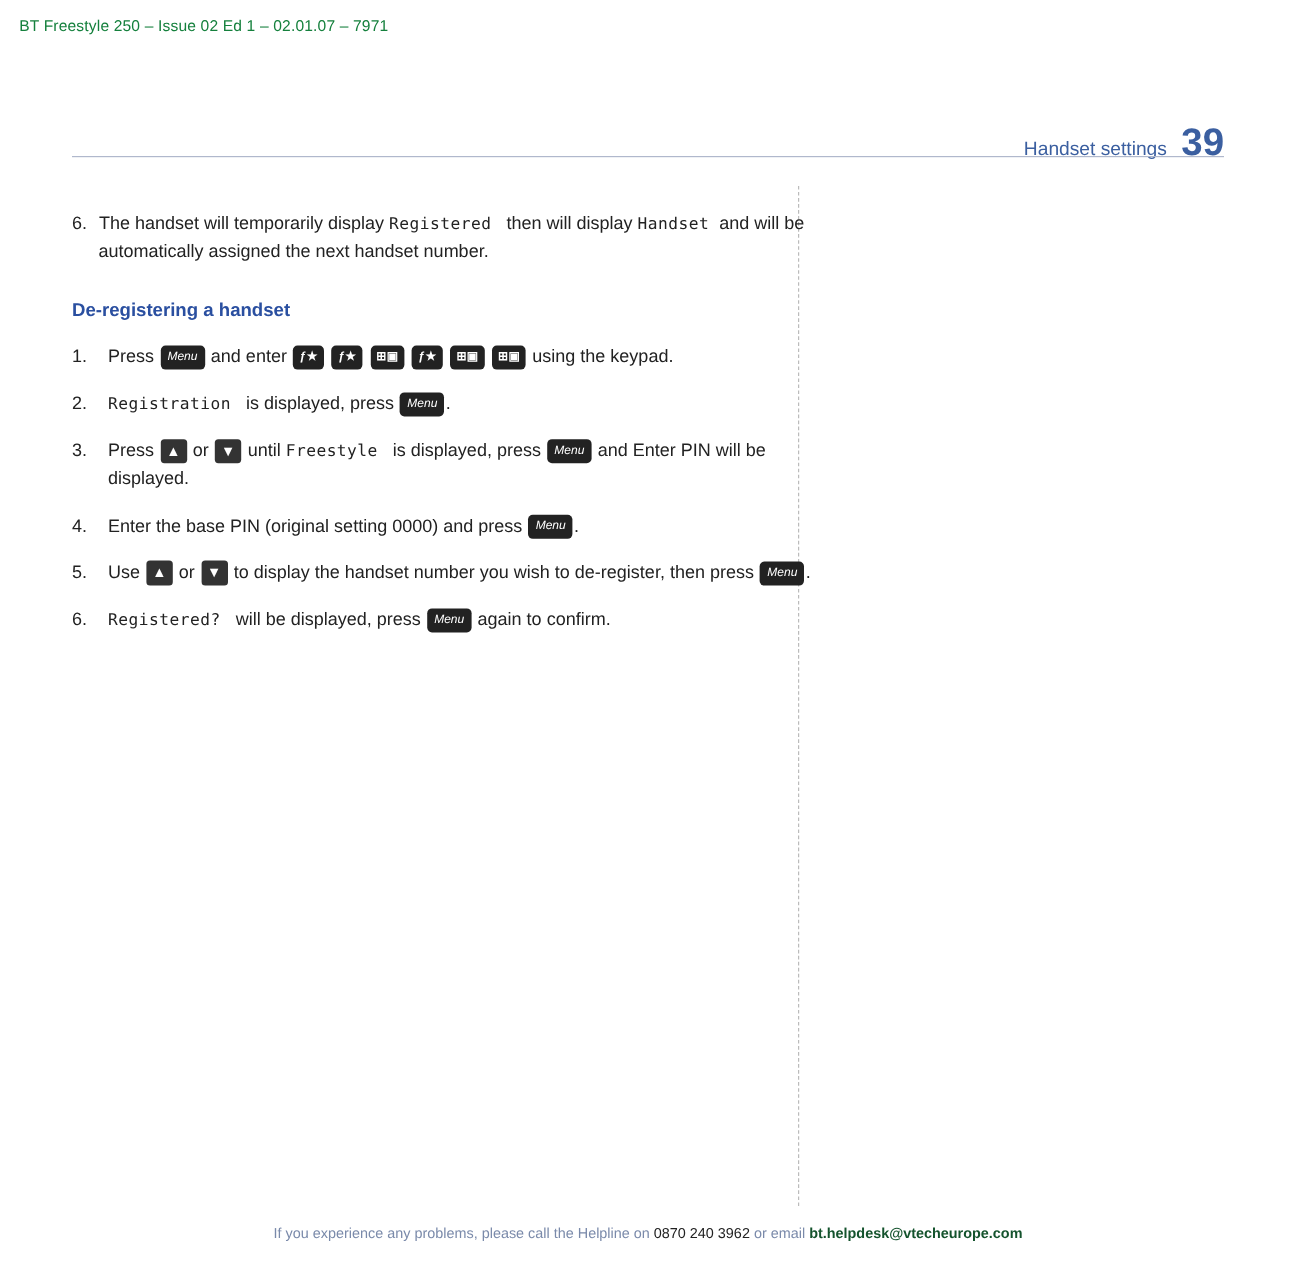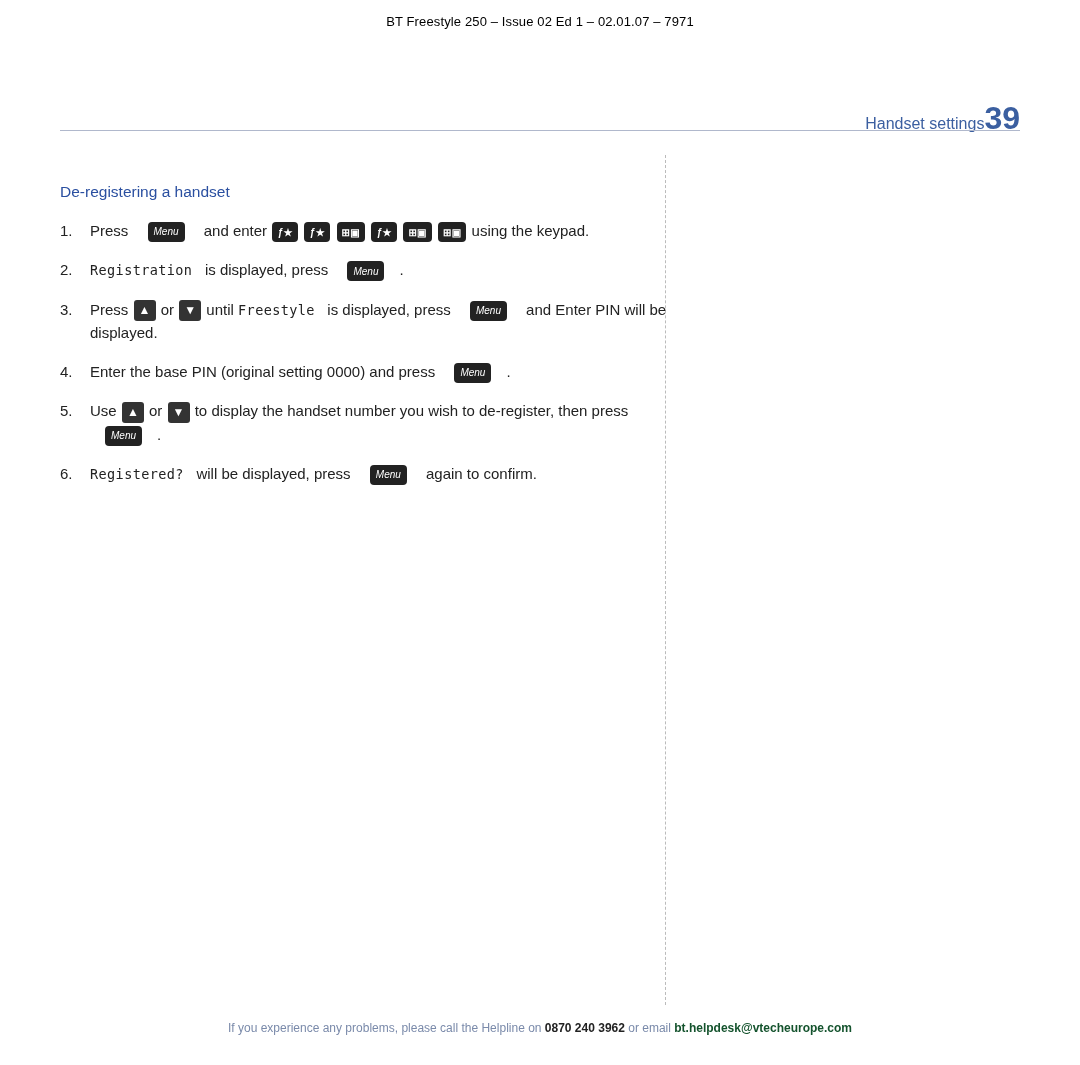--- a/index.html
+++ b/index.html
@@ -8,33 +8,34 @@
       background: #fff;
       font-family: 'Arial', sans-serif;
       font-size: 15px;
       color: #222;
       width: 1080px;
       min-height: 1065px;
       position: relative;
     }
 
     .page-header {
-      text-align: center;
-      padding: 14px 4px 10px;
+      text-align: left;
+      padding: 14px 16px 10px;
       font-size: 13px;
-      color: #000000;
+      color: #15803d;
       letter-spacing: 0.01em;
     }
 
     .top-right {
       position: absolute;
       top: 100px;
       right: 60px;
       display: flex;
       align-items: baseline;
+      gap: 12px;
     }
 
     .section-title-right {
       font-size: 16px;
       color: #3b5fa0;
     }
 
     .page-number {
       font-size: 32px;
       color: #3b5fa0;
@@ -66,21 +67,21 @@
 
     .step-intro .step-num {
       display: inline-block;
       margin-left: -22px;
       margin-right: 6px;
       font-size: 15px;
     }
 
     .section-heading {
       color: #2a4fa0;
-      font-weight: normal;
+      font-weight: bold;
       font-size: 15.5px;
       margin-bottom: 18px;
       margin-top: 8px;
     }
 
     .intro-text {
       font-size: 15px;
       line-height: 1.55;
       margin-bottom: 20px;
     }
@@ -127,21 +128,21 @@
 
     .key-menu {
       display: inline-flex;
       align-items: center;
       justify-content: center;
       background: #222;
       color: #fff;
       border-radius: 4px;
       font-size: 10px;
       padding: 2px 6px;
-      margin: 0 15px;
+      margin: 0 1px;
       vertical-align: middle;
       min-width: 32px;
       min-height: 20px;
       font-style: italic;
     }
 
     .key-up {
       display: inline-flex;
       align-items: center;
       justify-content: center;
@@ -185,21 +186,21 @@
       bottom: 30px;
       left: 0;
       right: 0;
       text-align: center;
       font-size: 12px;
       color: #7a8aaa;
     }
 
     .footer .phone {
       color: #222;
-      font-weight: bold;
+      font-weight: normal;
     }
 
     .footer .email {
       color: #14532d;
       font-weight: bold;
     }
 
     .screen-text {
       font-family: monospace;
       font-size: 13.5px;
@@ -217,20 +218,26 @@
   <span class="section-title-right">Handset settings</span>
   <span class="page-number">39</span>
 </div>
 
 <div class="divider-line"></div>
 
 <div class="vertical-divider"></div>
 
 <div class="main-content">
 
+  <div class="step-intro">
+    <span class="step-num">6.</span>
+    The handset will temporarily display <span class="screen-text">Registered</span>&nbsp;&nbsp;&nbsp;then will
+    display <span class="screen-text">Handset</span>&nbsp;&nbsp;and will be automatically assigned the next
+    handset number.
+  </div>
 
   <div class="section-heading">De-registering a handset</div>
 
 
   <ol class="step-list">
 
     <li class="step-item">
       <span class="step-item-num">1.</span>
       <span class="step-item-body">
         Press <span class="key-menu">

